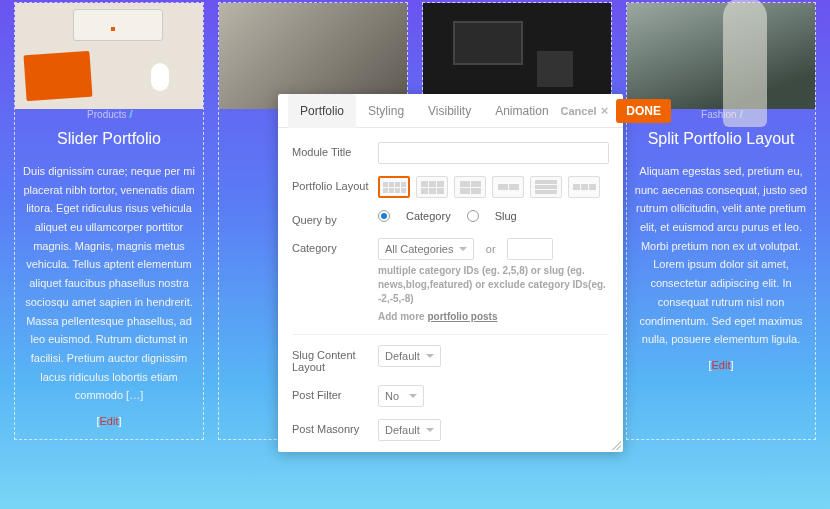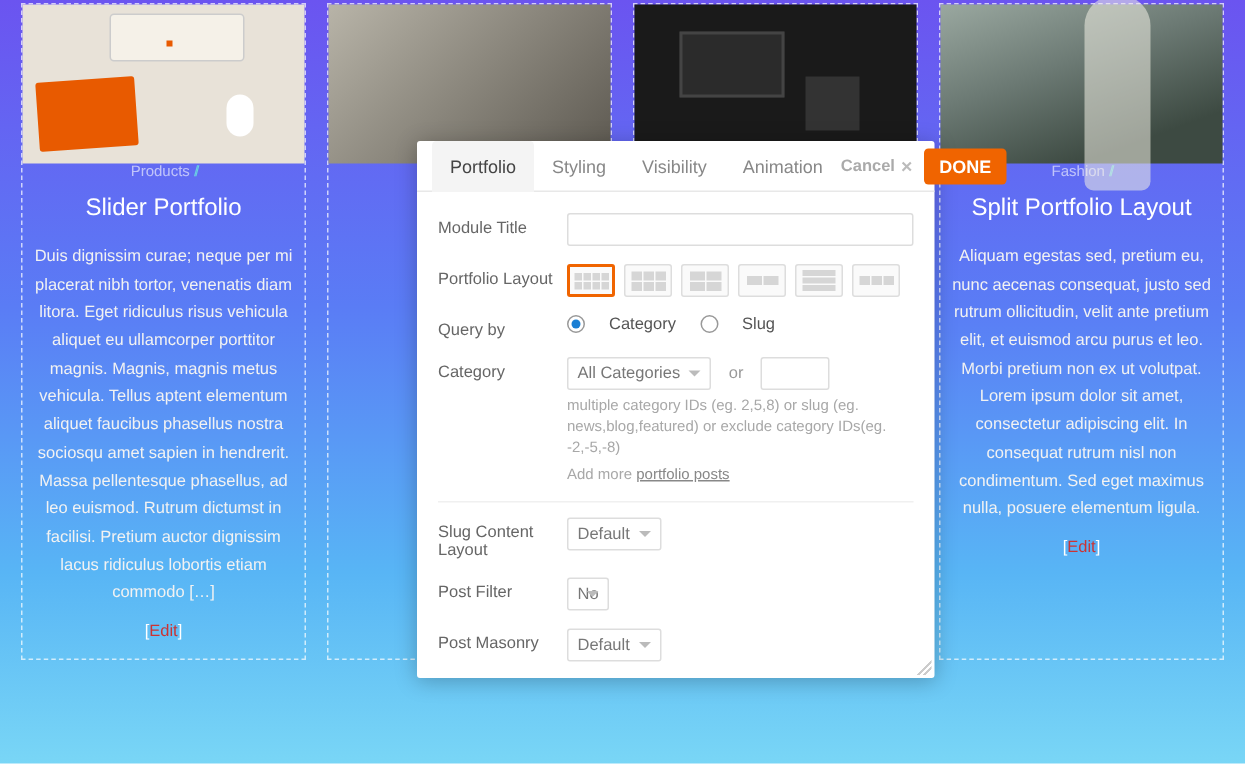--- a/index.html
+++ b/index.html
@@ -44,21 +44,21 @@
 .lopt.active { border:2px solid #f06400; }
 .lopt i { width:5px; height:5px; background:#d6d6d6; }
 .lopt.c2 i { width:10px; height:6px; }
 .lopt.c3 i { width:7px; height:6px; }
 .lopt.c1 i { width:22px; height:4px; }
 .radio-row { display:flex; align-items:center; gap:16px; font-size:11px; color:#555; }
 .radio { width:12px; height:12px; border:1px solid #999; border-radius:50%; display:flex; align-items:center; justify-content:center; }
 .radio.sel::after { content:""; width:6px; height:6px; background:#1b7fd4; border-radius:50%; }
 .select { height:22px; border:1px solid #ddd; border-radius:2px; padding:0 20px 0 6px; font-size:11px; color:#777; background:#fff; position:relative; display:inline-flex; align-items:center; }
 .select::after { content:""; position:absolute; right:6px; top:8px; border:4px solid transparent; border-top-color:#bbb; }
-.help { font-size:10px; color:#a8a8a8; line-height:1.4; margin-top:4px; }
+.help { font-size:10px; color:#a8a8a8; line-height:1.4; margin-top:4px;font-weight:bold; }
 .help a { color:#888; text-decoration:underline; cursor:pointer; }
 .or { font-size:11px; color:#999; margin:0 8px; }
 .sm-input { width:46px; height:22px; border:1px solid #ddd; border-radius:2px; font-size:11px; padding:0 4px; }
 hr.fsep { border:none; border-top:1px solid #f0f0f0; margin:4px 14px; }
 .resize { position:absolute; right:2px; bottom:2px; width:10px; height:10px; background:linear-gradient(135deg,transparent 50%,#ccc 50%,#ccc 60%,transparent 60%,transparent 70%,#ccc 70%,#ccc 80%,transparent 80%); cursor:se-resize; }
 </style>
 </head>
 <body>
 
 <div class="cols">
@@ -177,21 +177,21 @@
         <div class="help"><span>Add more </span><a>portfolio posts</a></div>
       </div>
     </div>
     <hr class="fsep">
     <div class="row">
       <div class="lab">Slug Content Layout</div>
       <div class="ctrl"><span class="select">Default</span></div>
     </div>
     <div class="row">
       <div class="lab">Post Filter</div>
-      <div class="ctrl"><span class="select" style="width:28px">No</span></div>
+      <div class="ctrl"><span class="select" style="width:46px">No</span></div>
     </div>
     <div class="row">
       <div class="lab">Post Masonry</div>
       <div class="ctrl"><span class="select">Default</span></div>
     </div>
     <div class="row">
       
       
     </div>
 

